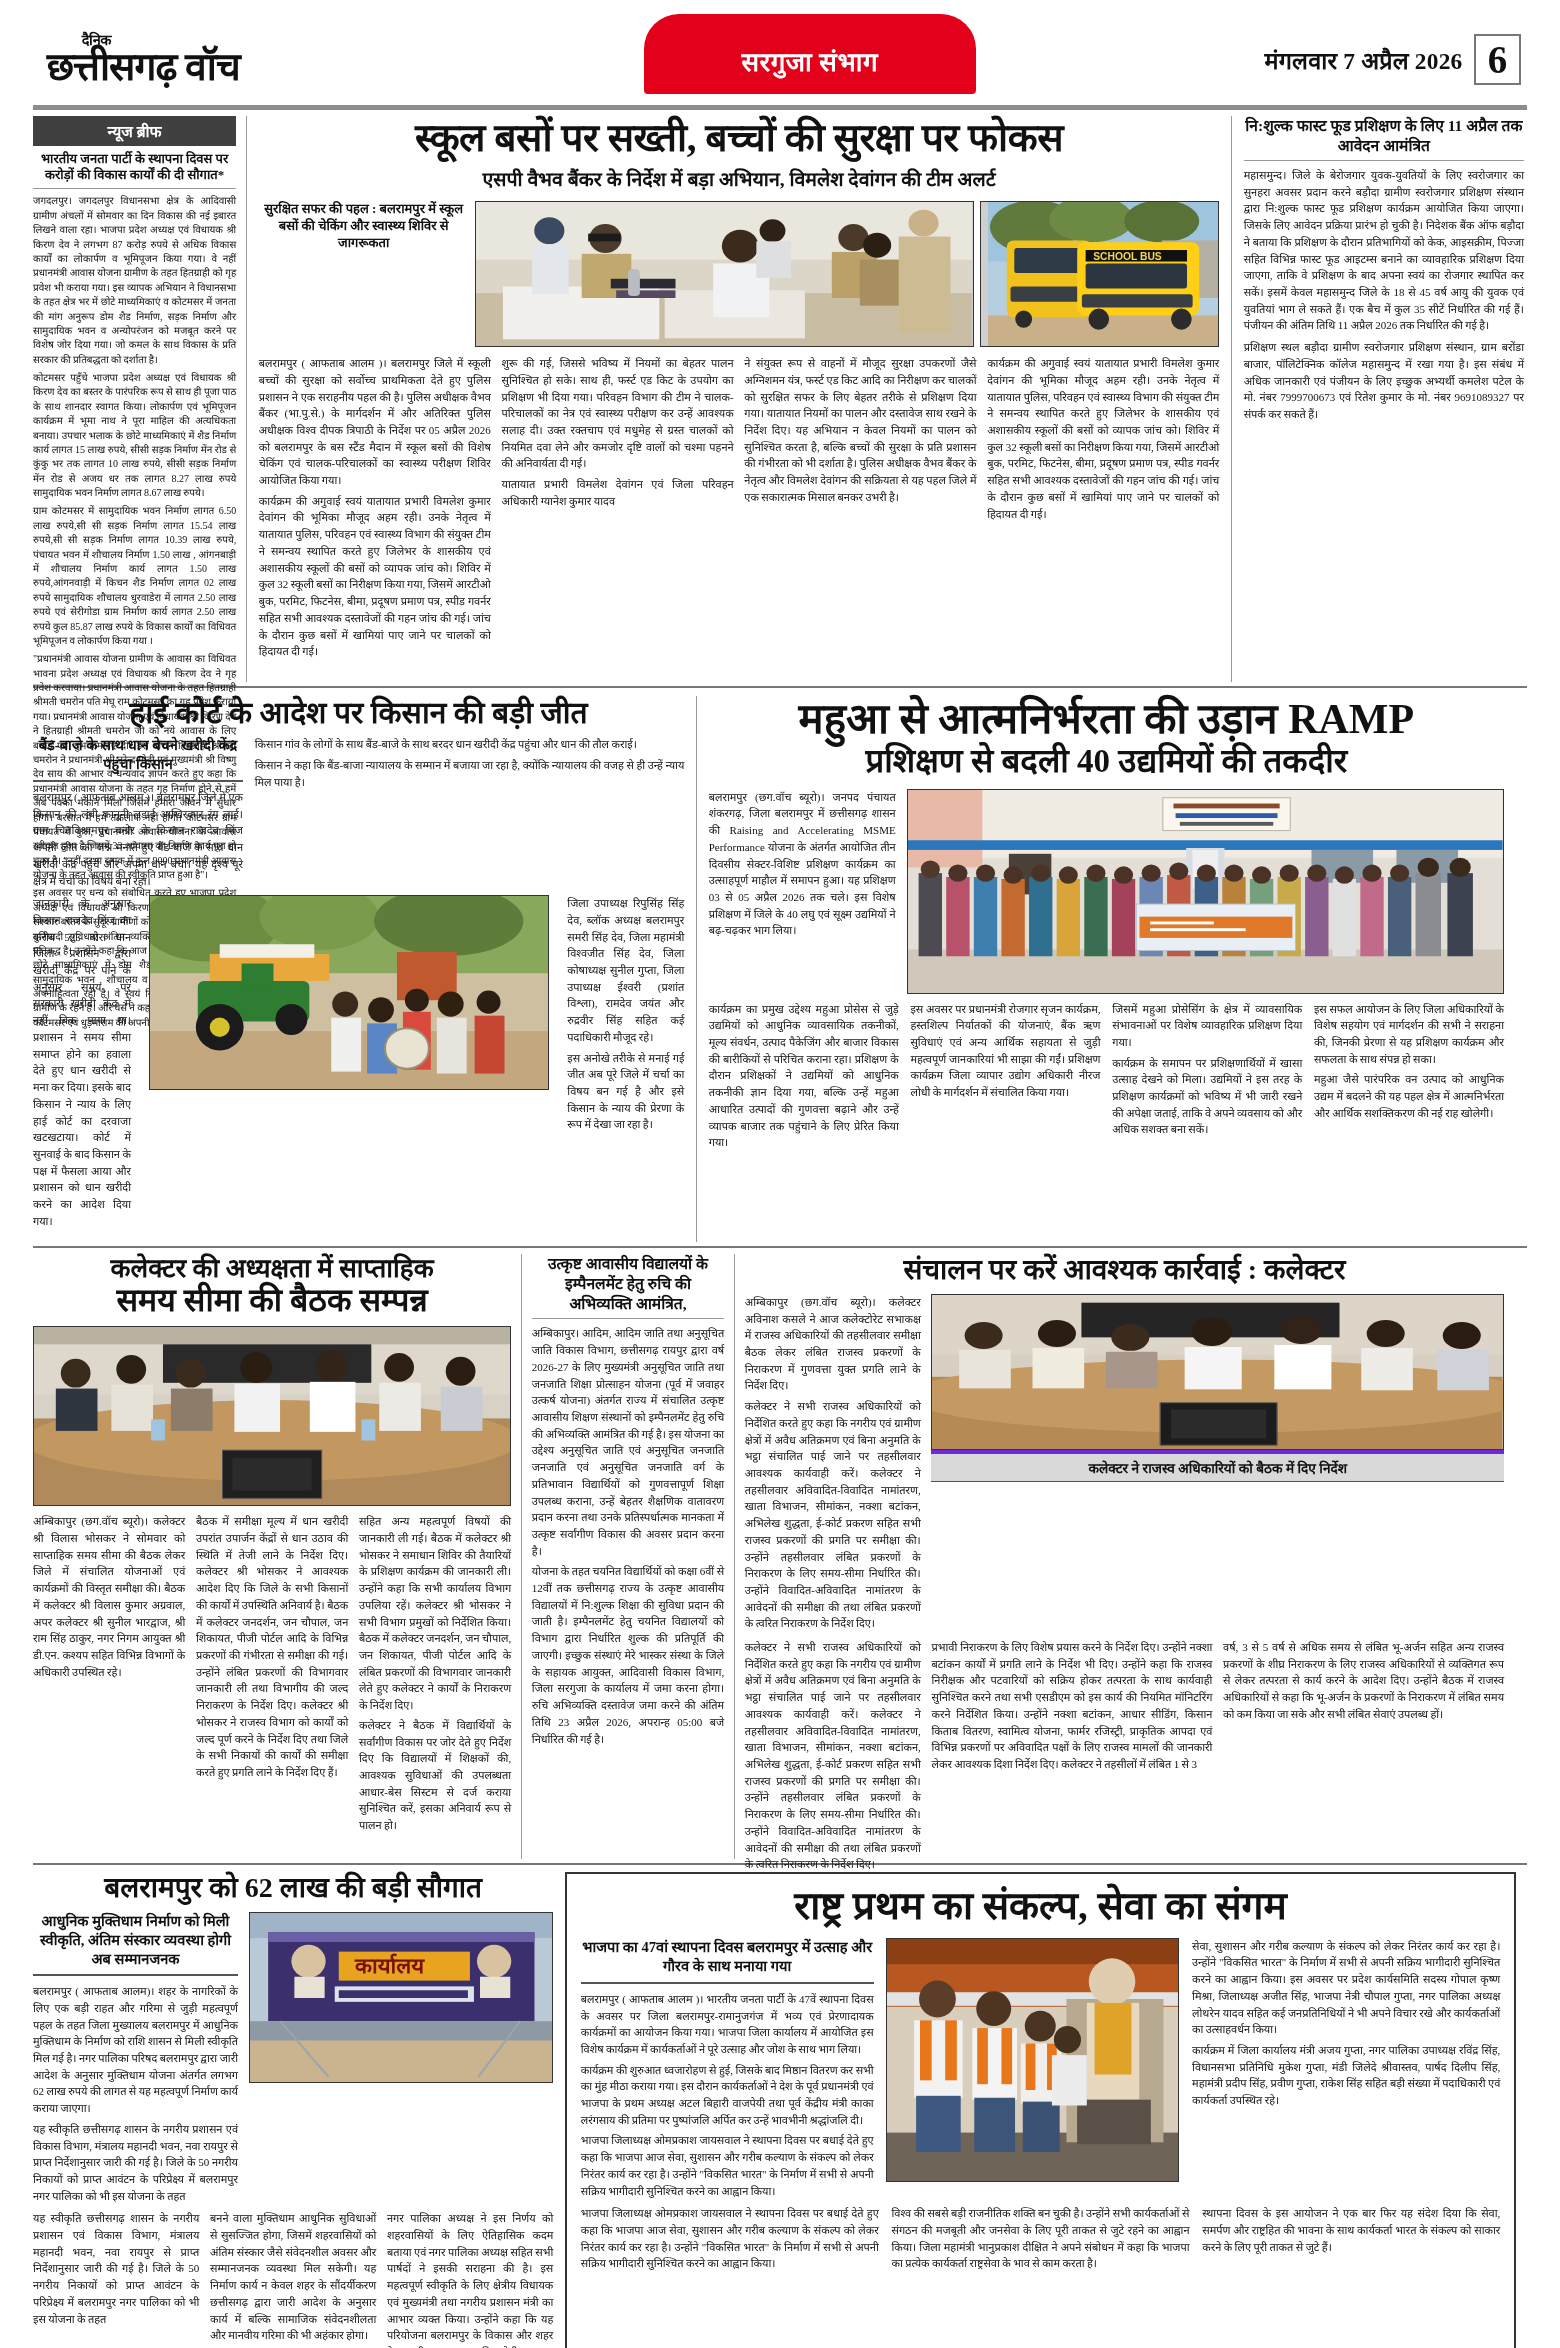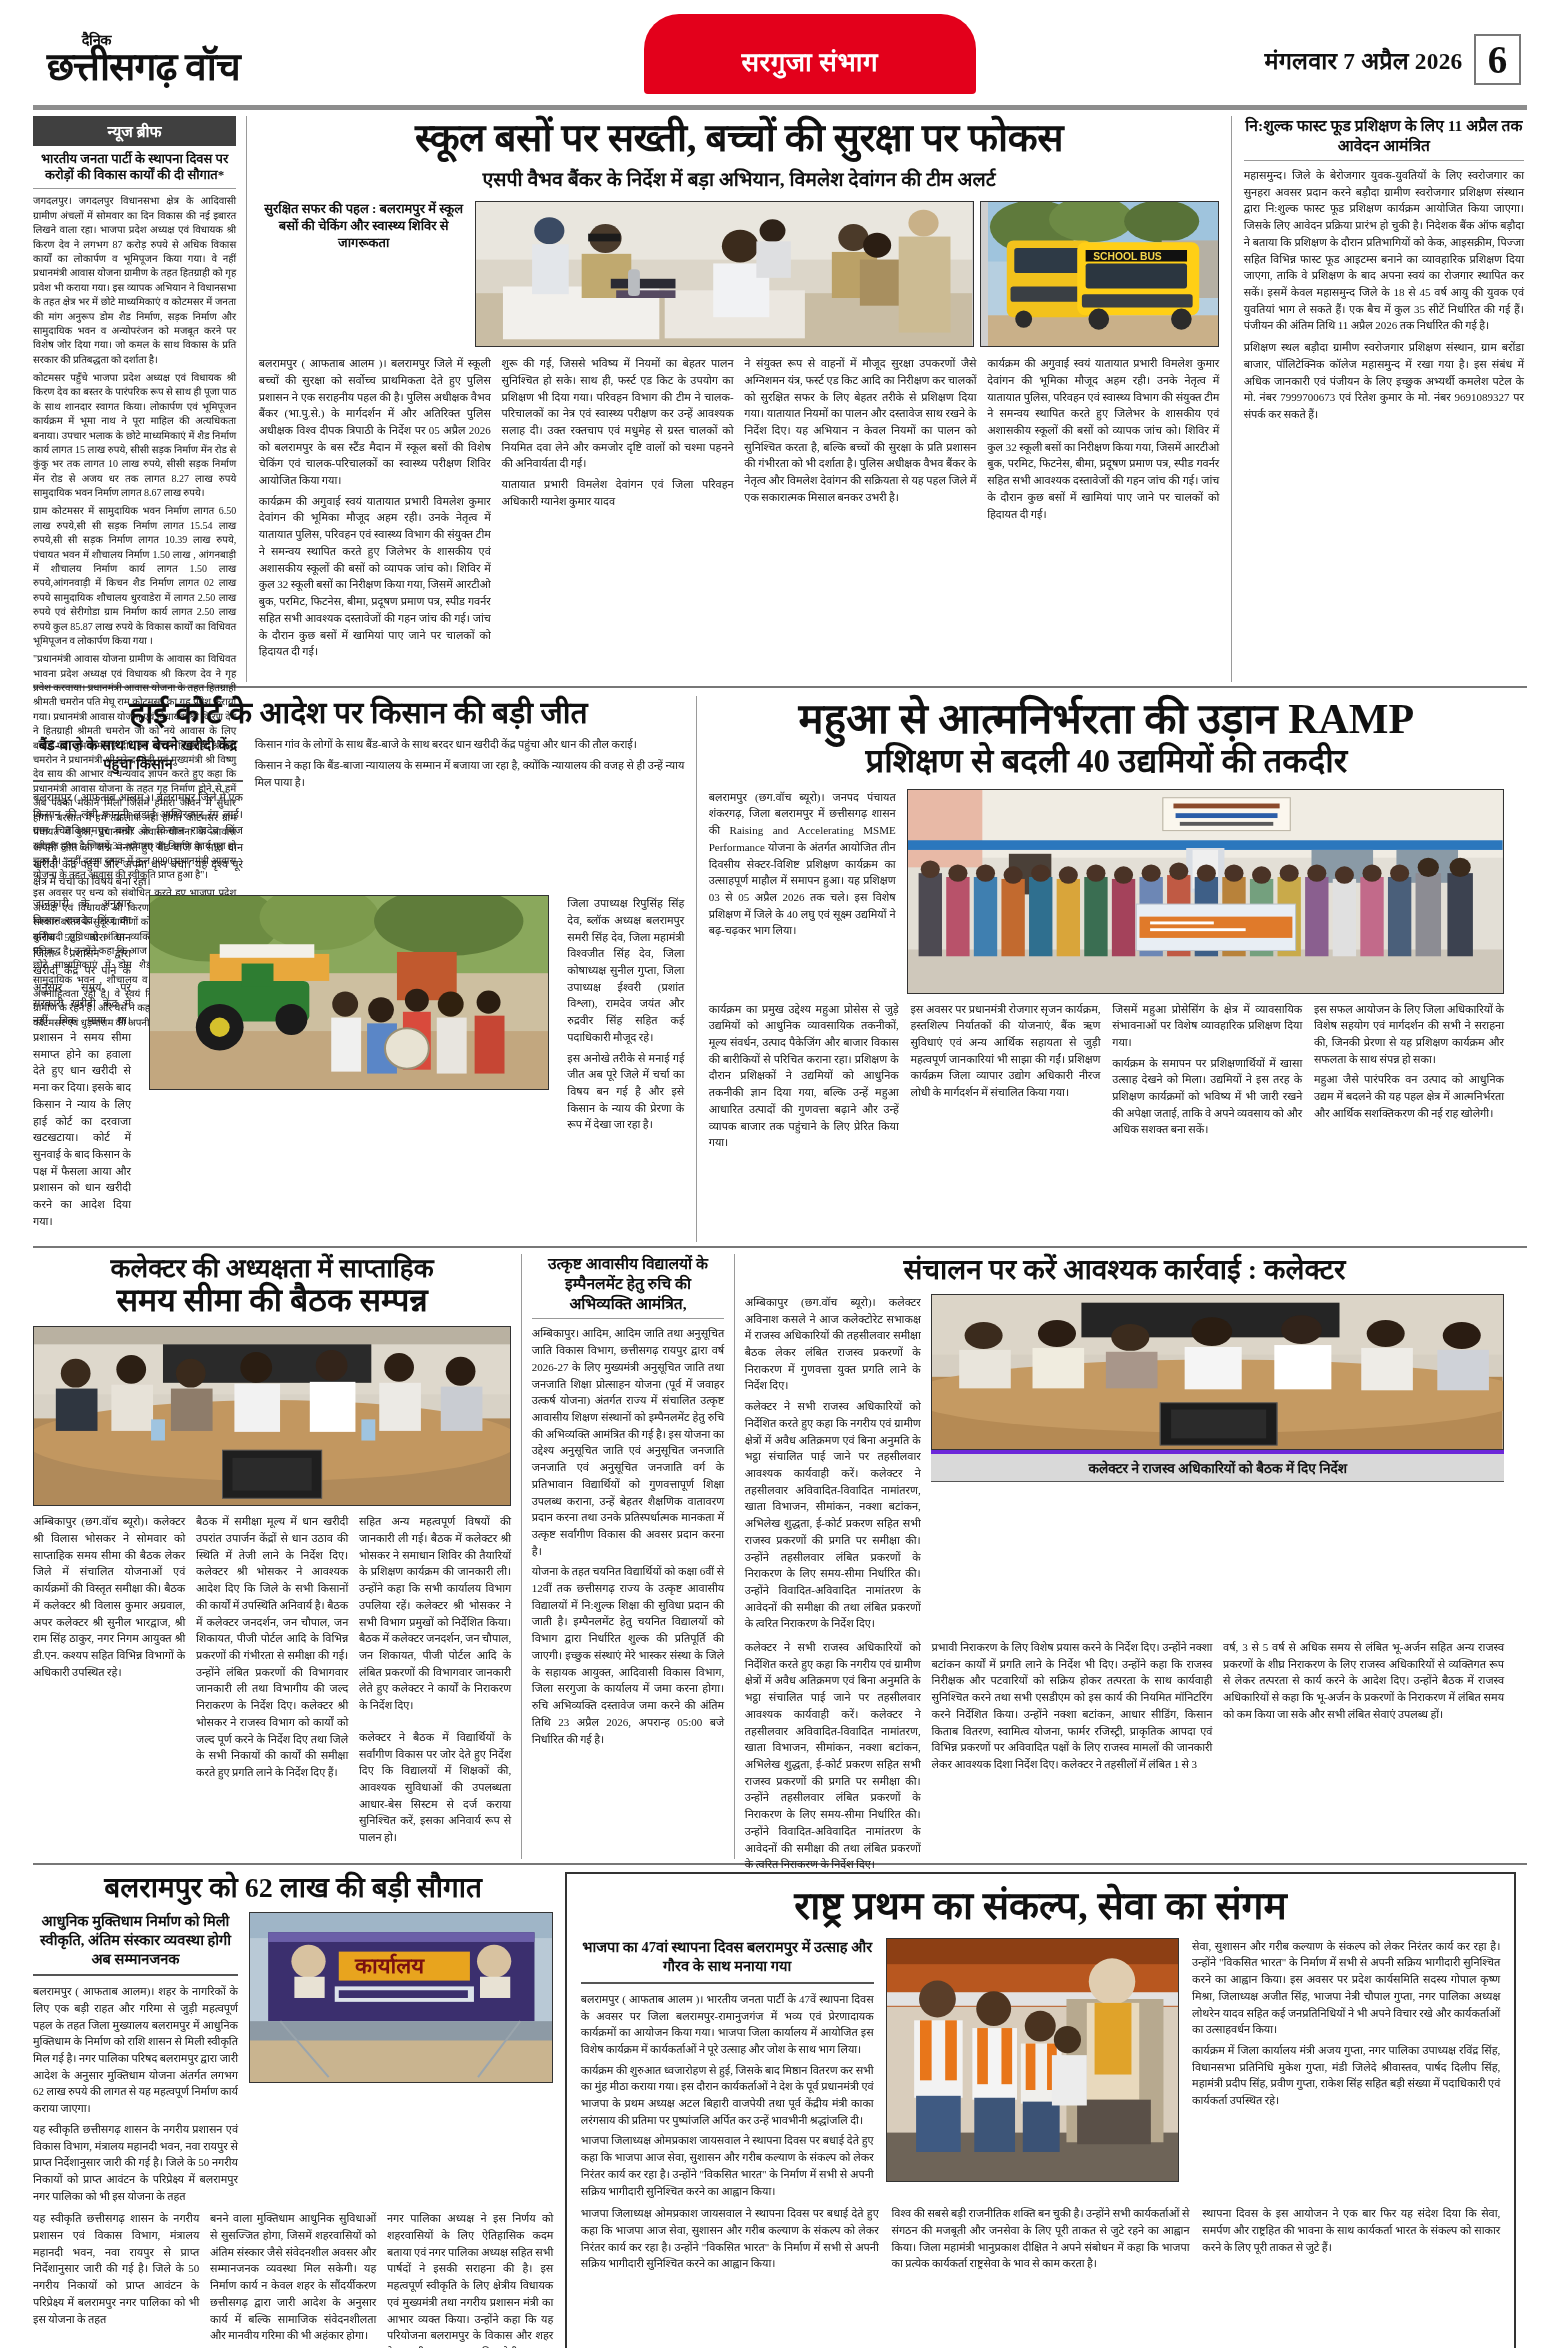--- a/index.html
+++ b/index.html
@@ -395,21 +395,21 @@
       </div>
       <div style="display:flex;gap:10.7px;margin-top:6.8px;">
         <div style="flex:1;">
           <div class="body-txt">अम्बिकापुर (छग.वॉच ब्यूरो)। कलेक्टर श्री विलास भोसकर ने सोमवार को साप्ताहिक समय सीमा की बैठक लेकर जिले में संचालित योजनाओं एवं कार्यक्रमों की विस्तृत समीक्षा की। बैठक में कलेक्टर श्री विलास कुमार अग्रवाल, अपर कलेक्टर श्री सुनील भारद्वाज, श्री राम सिंह ठाकुर, नगर निगम आयुक्त श्री डी.एन. कश्यप सहित विभिन्न विभागों के अधिकारी उपस्थित रहे।</div>
         </div>
         <div style="flex:1;">
           <div class="body-txt">बैठक में समीक्षा मूल्य में धान खरीदी उपरांत उपार्जन केंद्रों से धान उठाव की स्थिति में तेजी लाने के निर्देश दिए। कलेक्टर श्री भोसकर ने आवश्यक आदेश दिए कि जिले के सभी किसानों की कार्यों में उपस्थिति अनिवार्य है। बैठक में कलेक्टर जनदर्शन, जन चौपाल, जन शिकायत, पीजी पोर्टल आदि के विभिन्न प्रकरणों की गंभीरता से समीक्षा की गई। उन्होंने लंबित प्रकरणों की विभागवार जानकारी ली तथा विभागीय की जल्द निराकरण के निर्देश दिए। कलेक्टर श्री भोसकर ने राजस्व विभाग को कार्यों को जल्द पूर्ण करने के निर्देश दिए तथा जिले के सभी निकायों की कार्यों की समीक्षा करते हुए प्रगति लाने के निर्देश दिए हैं।</div>
         </div>
         <div style="flex:1;">
           <div class="body-txt">सहित अन्य महत्वपूर्ण विषयों की जानकारी ली गई। बैठक में कलेक्टर श्री भोसकर ने समाधान शिविर की तैयारियों के प्रशिक्षण कार्यक्रम की जानकारी ली। उन्होंने कहा कि सभी कार्यालय विभाग उपलिया रहें। कलेक्टर श्री भोसकर ने सभी विभाग प्रमुखों को निर्देशित किया। बैठक में कलेक्टर जनदर्शन, जन चौपाल, जन शिकायत, पीजी पोर्टल आदि के लंबित प्रकरणों की विभागवार जानकारी लेते हुए कलेक्टर ने कार्यों के निराकरण के निर्देश दिए।</div>
-          <div class="body-txt" style="margin-top:15px;">कलेक्टर ने बैठक में विद्यार्थियों के सर्वांगीण विकास पर जोर देते हुए निर्देश दिए कि विद्यालयों में शिक्षकों की, आवश्यक सुविधाओं की उपलब्धता आधार-बेस सिस्टम से दर्ज कराया सुनिश्चित करें, इसका अनिवार्य रूप से पालन हो।</div>
+          <div class="body-txt" style="margin-top:3px;">कलेक्टर ने बैठक में विद्यार्थियों के सर्वांगीण विकास पर जोर देते हुए निर्देश दिए कि विद्यालयों में शिक्षकों की, आवश्यक सुविधाओं की उपलब्धता आधार-बेस सिस्टम से दर्ज कराया सुनिश्चित करें, इसका अनिवार्य रूप से पालन हो।</div>
         </div>
       </div>
     </div>
 
     <div class="b3-b col-rule">
       <div class="sub" style="font-size:15.6px;line-height:1.28;">उत्कृष्ट आवासीय विद्यालयों के</div>
       <div class="sub" style="font-size:15.6px;line-height:1.28;">इम्पैनलमेंट हेतु रुचि की</div>
       <div class="sub" style="font-size:15.6px;line-height:1.28;">अभिव्यक्ति आमंत्रित,</div>
       <div class="hr-thin"></div>
       <div class="body-txt">अम्बिकापुर। आदिम, आदिम जाति तथा अनुसूचित जाति विकास विभाग, छत्तीसगढ़ रायपुर द्वारा वर्ष 2026-27 के लिए मुख्यमंत्री अनुसूचित जाति तथा जनजाति शिक्षा प्रोत्साहन योजना (पूर्व में जवाहर उत्कर्ष योजना) अंतर्गत राज्य में संचालित उत्कृष्ट आवासीय शिक्षण संस्थानों को इम्पैनलमेंट हेतु रुचि की अभिव्यक्ति आमंत्रित की गई है। इस योजना का उद्देश्य अनुसूचित जाति एवं अनुसूचित जनजाति जनजाति एवं अनुसूचित जनजाति वर्ग के प्रतिभावान विद्यार्थियों को गुणवत्तापूर्ण शिक्षा उपलब्ध कराना, उन्हें बेहतर शैक्षणिक वातावरण प्रदान करना तथा उनके प्रतिस्पर्धात्मक मानकता में उत्कृष्ट सर्वांगीण विकास की अवसर प्रदान करना है।</div>

